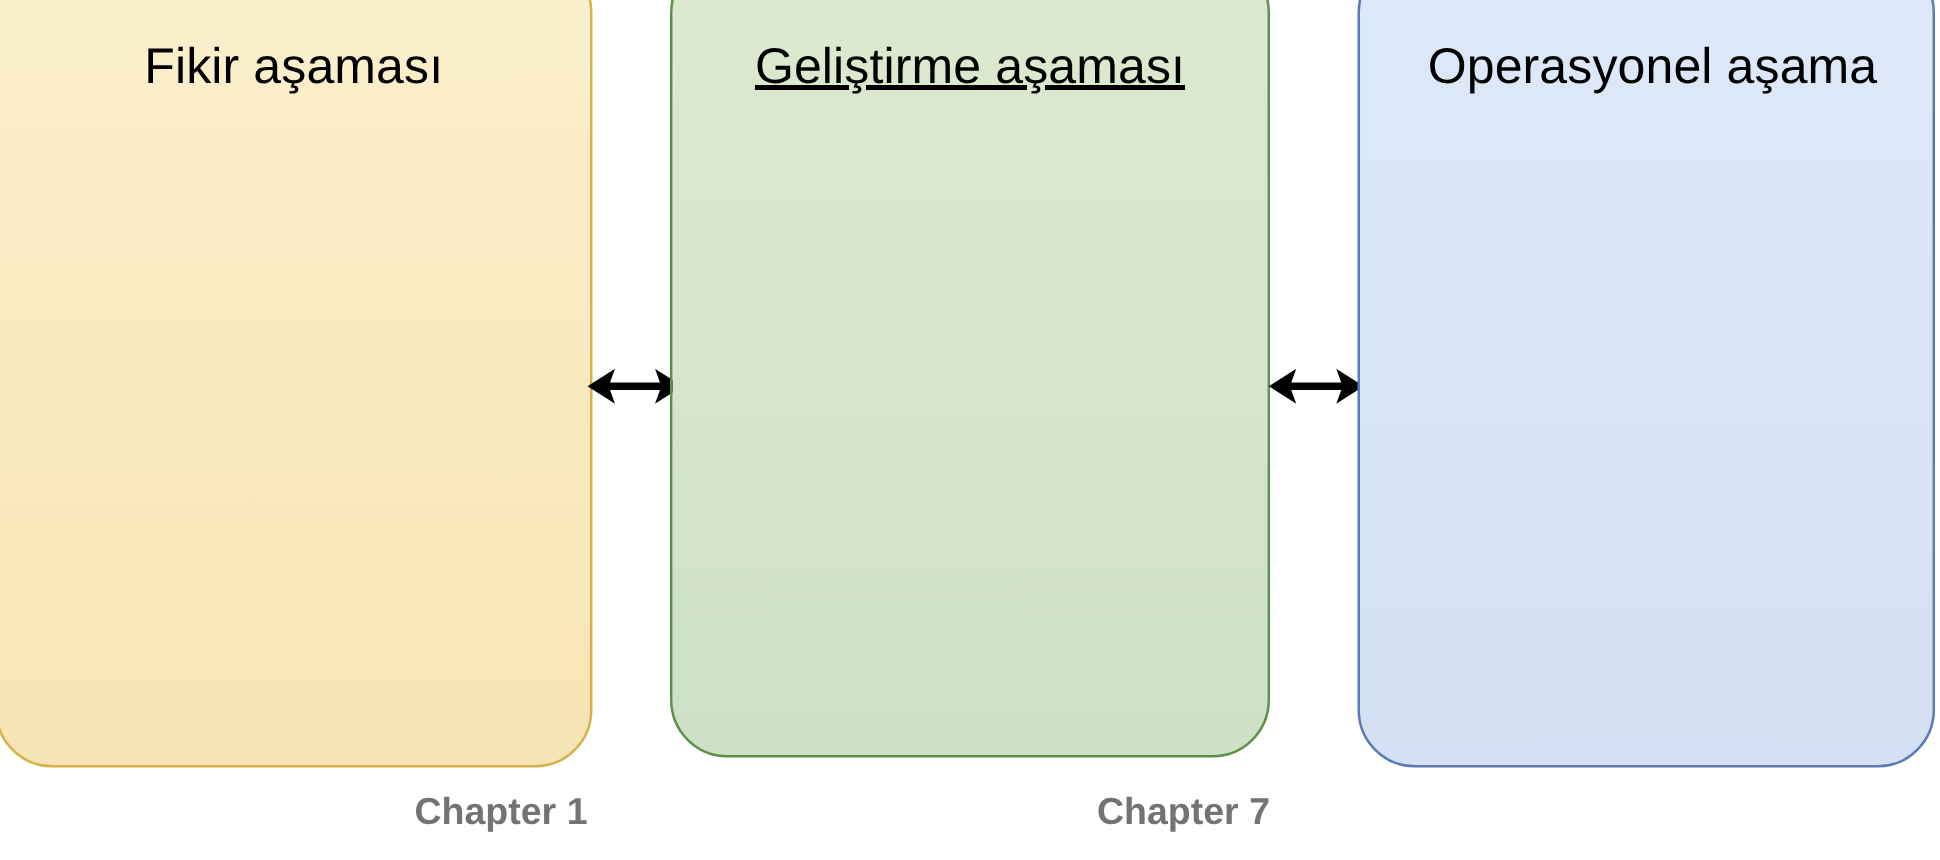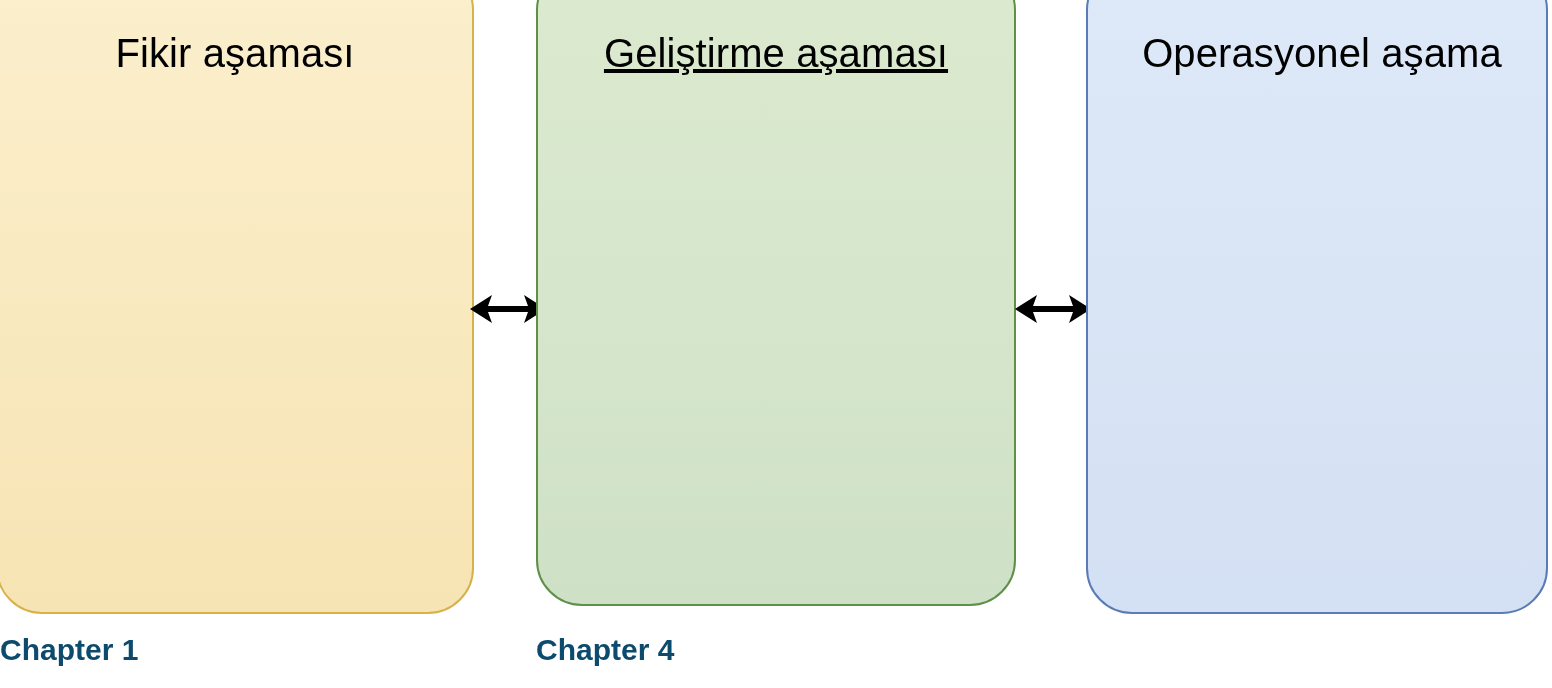--- a/index.html
+++ b/index.html
@@ -86,25 +86,25 @@
     height: 44px;
   }
   #arrow-ideation-development { left: 468px; }
   #arrow-development-operational { left: 1013px; }
   .arrow-connector svg { display: block; }
 
   
   .chapter-caption {
     position: absolute;
     top: 630px;
-    text-align: left;
+    text-align: right;
     font-size: 30px;
     line-height: 40px;
     font-weight: bold;
-    color: #0c4a6e;
+    color: #737373;
     white-space: nowrap;
   }
   #caption-chapter-1 { left: 0px;    width: 470px; }
   #caption-chapter-2 { left: 536px;  width: 480px; }
   #caption-chapter-3 { left: 1086px; width: 462px; }
 </style>
 </head>
 <body>
 
 <div id="canvas">
@@ -127,15 +127,15 @@
     <svg width="80" height="44" viewBox="0 0 80 44" xmlns="http://www.w3.org/2000/svg">
       <path d="M2 22 L24 8 L20 19 L60 19 L56 8 L78 22 L56 36 L60 25 L20 25 L24 36 Z" fill="#000000"></path>
     </svg>
   </div>
 
   <div class="phase-box" id="box-operational">
     <div class="phase-title">Operasyonel aşama</div>
   </div>
 
   <div class="chapter-caption" id="caption-chapter-1">Chapter 1</div>
-  <div class="chapter-caption" id="caption-chapter-2">Chapter 4</div>
+  <div class="chapter-caption" id="caption-chapter-2">Chapter 7</div>
 
 </div>
 
 </body></html>

